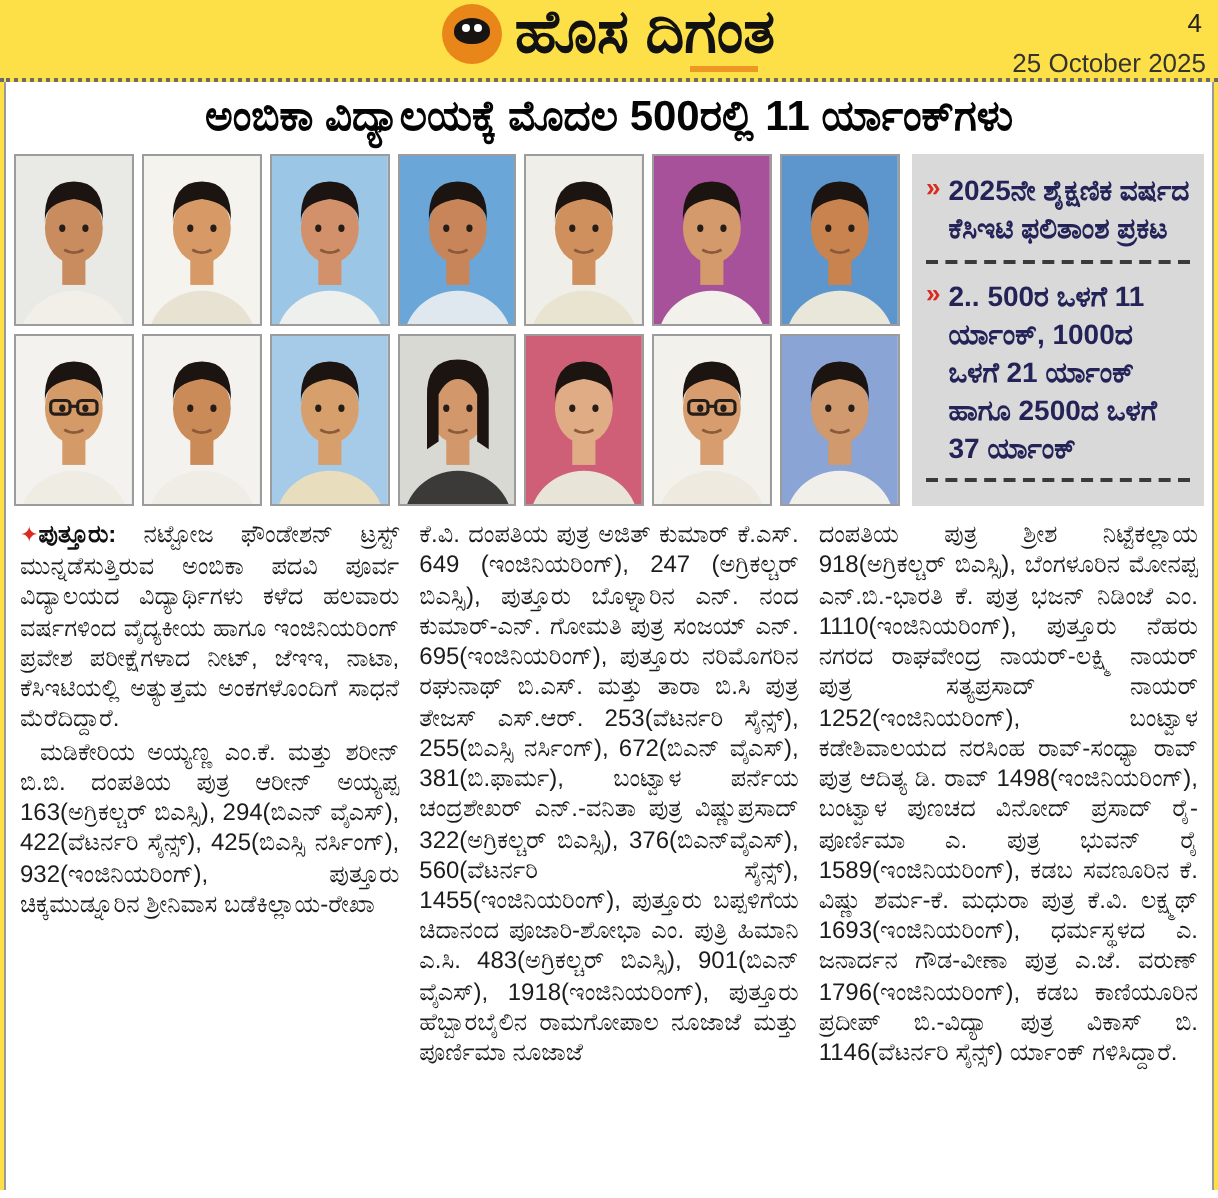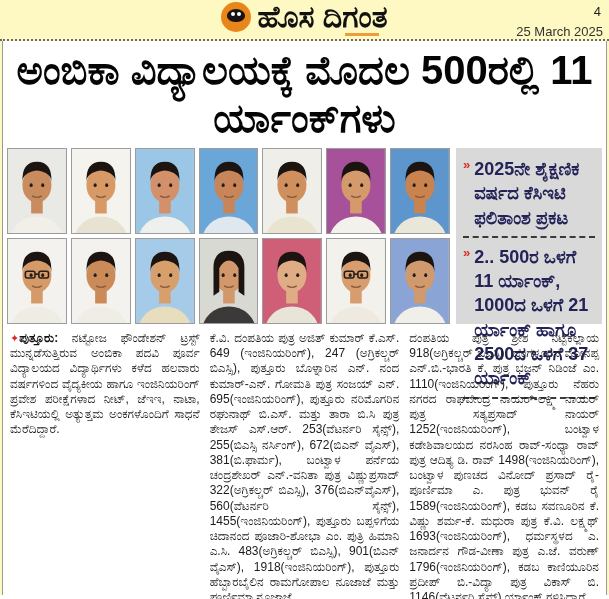--- a/index.html
+++ b/index.html
@@ -1,18 +1,18 @@
 <!DOCTYPE html>
 <html style="--brand-orange: #e8861a; --marker-red: #d92b20; --sidebar-bg: #d9d9d9;"><head>
 <meta charset="utf-8">
 <style>
   * { margin:0; padding:0; box-sizing:border-box; }
   html,body { width:609px; height:599px; overflow:hidden; background:#fff;
               font-family:"Liberation Sans", sans-serif; }
-  .page { position:relative; width:609px; height:595px; background:#fef9c3; }
+  .page { position:relative; width:609px; height:595px; background:#fde047; }
 
   
   .masthead { position:relative; height:41px; border-bottom:2px dotted #6a6a6a; }
   .mast-center { position:absolute; left:0; right:0; top:2px; display:flex;
                  justify-content:center; align-items:center; gap:6px; }
   .logo-circle { width:30px; height:30px; border-radius:50%; background:var(--brand-orange,#e8861a);
                  position:relative; flex:0 0 auto; }
   .logo-circle::before { content:""; position:absolute; left:6px; top:7px; width:18px; height:13px;
                  border-radius:50% 50% 45% 45%; background:#171412; }
   .logo-circle::after { content:""; position:absolute; left:10px; top:10px; width:4px; height:4px;
@@ -24,37 +24,37 @@
   .issue-date  { position:absolute; right:6px; top:24px; font-size:13px; color:#333; }
 
   
   .article-frame { position:absolute; left:2px; right:2px; top:41px; bottom:0;
                    border-left:1px solid #9a9a9a; border-right:1px solid #9a9a9a;
                    background:#fff; }
 
   
   .headline-block { text-align:center; padding:5px 6px 4px; }
   .headline-kicker { font-size:20px; font-weight:bold; color:#101010; line-height:1.25; }
-  .headline-main { font-size:40px; font-weight:bold; color:#050505; line-height:1.2; }
+  .headline-main { font-size:21px; font-weight:bold; color:#050505; line-height:1.2; }
 
   
   .media-row { display:flex; padding:2px 4px 3px 4px; gap:6px; height:181px; }
   .photo-grid { flex:1 1 auto; display:grid; grid-template-columns:repeat(7,1fr);
                 grid-template-rows:1fr 1fr; gap:4px; }
   .photo { border:1px solid #9c9c9c; background:#ddd; overflow:hidden; }
   .photo svg { display:block; width:100%; height:100%; }
 
   
   .sidebar { flex:0 0 146px; background:var(--sidebar-bg,#d9d9d9); padding:7px 7px 2px 7px; }
   .sidebar-item { display:flex; gap:4px; padding:2px 0 6px;
                   border-bottom:2px dashed #3a3a3a; margin-bottom:5px; }
   .sidebar-item:last-child { margin-bottom:0; }
   .arrow-marker { color:var(--marker-red,#d92b20); font-size:13px; font-weight:bold;
                   line-height:1.3; flex:0 0 auto; }
-  .sidebar-text { font-size:18px; font-weight:bold; color:#232358; line-height:1.35; }
+  .sidebar-text { font-size:14px; font-weight:bold; color:#232358; line-height:1.35; }
 
   
   .body-text { display:flex; gap:10px; padding:4px 7px 0 7px;justify-content:flex-end; }
   .col { flex:1 1 0; font-size:12px; line-height:1.27; color:#1c1c1c;
          text-align:justify; word-break:break-word; }
   .col p { margin-bottom:1px; text-indent:10px; }
   .col p.first { text-indent:0; }
   .lede-bullet { color:var(--marker-red,#d92b20); font-size:11px; }
   .dateline { font-weight:bold; color:#111; }
 </style>
@@ -63,21 +63,21 @@
 
 <div class="page">
 
   <div class="masthead">
     <div class="mast-center">
       <span class="logo-circle"></span>
       <span class="mast-title">ಹೊಸ ದಿಗಂತ</span>
     </div>
     <span class="mast-tagline"></span>
     <span class="page-number">4</span>
-    <span class="issue-date">25 March 2025</span>
+    <span class="issue-date">25 October 2025</span>
   </div>
 
   <div class="article-frame">
 
     <div class="headline-block">
       <div class="headline-main">ಅಂಬಿಕಾ ವಿದ್ಯಾಲಯಕ್ಕೆ ಮೊದಲ 500ರಲ್ಲಿ 11 ರ್ಯಾಂಕ್‌ಗಳು</div>
     </div>
 
     <div class="media-row">
       <div class="photo-grid">
@@ -272,20 +272,21 @@
         </div>
       </div>
     </div>
 
     <div class="body-text">
       <div class="col">
         <p class="first">
           <span class="lede-bullet">✦</span><span class="dateline">ಪುತ್ತೂರು:</span>
           <span>ನಟ್ಟೋಜ ಫೌಂಡೇಶನ್ ಟ್ರಸ್ಟ್ ಮುನ್ನಡೆಸುತ್ತಿರುವ ಅಂಬಿಕಾ ಪದವಿ ಪೂರ್ವ ವಿದ್ಯಾಲಯದ ವಿದ್ಯಾರ್ಥಿಗಳು ಕಳೆದ ಹಲವಾರು ವರ್ಷಗಳಿಂದ ವೈದ್ಯಕೀಯ ಹಾಗೂ ಇಂಜಿನಿಯರಿಂಗ್ ಪ್ರವೇಶ ಪರೀಕ್ಷೆಗಳಾದ ನೀಟ್, ಜೆಇಇ, ನಾಟಾ, ಕೆಸಿಇಟಿಯಲ್ಲಿ ಅತ್ಯುತ್ತಮ ಅಂಕಗಳೊಂದಿಗೆ ಸಾಧನೆ ಮೆರೆದಿದ್ದಾರೆ.</span>
         </p>
+        <p><span>ಮಡಿಕೇರಿಯ ಅಯ್ಯಣ್ಣ ಎಂ.ಕೆ. ಮತ್ತು ಶರೀನ್ ಬಿ.ಬಿ. ದಂಪತಿಯ ಪುತ್ರ ಆರೀನ್ ಅಯ್ಯಪ್ಪ 163(ಅಗ್ರಿಕಲ್ಚರ್ ಬಿಎಸ್ಸಿ), 294(ಬಿಎನ್ ವೈಎಸ್), 422(ವೆಟರ್ನರಿ ಸೈನ್ಸ್), 425(ಬಿಎಸ್ಸಿ ನರ್ಸಿಂಗ್), 932(ಇಂಜಿನಿಯರಿಂಗ್), ಪುತ್ತೂರು ಚಿಕ್ಕಮುಡ್ನೂರಿನ ಶ್ರೀನಿವಾಸ ಬಡೆಕಿಲ್ಲಾಯ-ರೇಖಾ</span></p>
       </div>
       <div class="col">
         <p class="first"><span>ಕೆ.ವಿ. ದಂಪತಿಯ ಪುತ್ರ ಅಜಿತ್ ಕುಮಾರ್ ಕೆ.ಎಸ್. 649 (ಇಂಜಿನಿಯರಿಂಗ್), 247 (ಅಗ್ರಿಕಲ್ಚರ್ ಬಿಎಸ್ಸಿ), ಪುತ್ತೂರು ಬೊಳ್ನಾರಿನ ಎನ್. ನಂದ ಕುಮಾರ್-ಎನ್. ಗೋಮತಿ ಪುತ್ರ ಸಂಜಯ್ ಎನ್. 695(ಇಂಜಿನಿಯರಿಂಗ್), ಪುತ್ತೂರು ನರಿಮೊಗರಿನ ರಘುನಾಥ್ ಬಿ.ಎಸ್. ಮತ್ತು ತಾರಾ ಬಿ.ಸಿ ಪುತ್ರ ತೇಜಸ್ ಎಸ್.ಆರ್. 253(ವೆಟರ್ನರಿ ಸೈನ್ಸ್), 255(ಬಿಎಸ್ಸಿ ನರ್ಸಿಂಗ್), 672(ಬಿಎನ್ ವೈಎಸ್), 381(ಬಿ.ಫಾರ್ಮ), ಬಂಟ್ವಾಳ ಪರ್ನೆಯ ಚಂದ್ರಶೇಖರ್ ಎನ್.-ವನಿತಾ ಪುತ್ರ ವಿಷ್ಣುಪ್ರಸಾದ್ 322(ಅಗ್ರಿಕಲ್ಚರ್ ಬಿಎಸ್ಸಿ), 376(ಬಿಎನ್‌ವೈಎಸ್), 560(ವೆಟರ್ನರಿ ಸೈನ್ಸ್), 1455(ಇಂಜಿನಿಯರಿಂಗ್), ಪುತ್ತೂರು ಬಪ್ಪಳಿಗೆಯ ಚಿದಾನಂದ ಪೂಜಾರಿ-ಶೋಭಾ ಎಂ. ಪುತ್ರಿ ಹಿಮಾನಿ ಎ.ಸಿ. 483(ಅಗ್ರಿಕಲ್ಚರ್ ಬಿಎಸ್ಸಿ), 901(ಬಿಎನ್ ವೈಎಸ್), 1918(ಇಂಜಿನಿಯರಿಂಗ್), ಪುತ್ತೂರು ಹೆಬ್ಬಾರಬೈಲಿನ ರಾಮಗೋಪಾಲ ನೂಜಾಜೆ ಮತ್ತು ಪೂರ್ಣಿಮಾ ನೂಜಾಜೆ</span></p>
       </div>
       <div class="col">
         <p class="first"><span>ದಂಪತಿಯ ಪುತ್ರ ಶ್ರೀಶ ನಿಟ್ಟೆಕಲ್ಲಾಯ 918(ಅಗ್ರಿಕಲ್ಚರ್ ಬಿಎಸ್ಸಿ), ಬೆಂಗಳೂರಿನ ಮೋನಪ್ಪ ಎನ್.ಬಿ.-ಭಾರತಿ ಕೆ. ಪುತ್ರ ಭಜನ್ ನಿಡಿಂಜೆ ಎಂ. 1110(ಇಂಜಿನಿಯರಿಂಗ್), ಪುತ್ತೂರು ನೆಹರು ನಗರದ ರಾಘವೇಂದ್ರ ನಾಯರ್-ಲಕ್ಷ್ಮಿ ನಾಯರ್ ಪುತ್ರ ಸತ್ಯಪ್ರಸಾದ್ ನಾಯರ್ 1252(ಇಂಜಿನಿಯರಿಂಗ್), ಬಂಟ್ವಾಳ ಕಡೇಶಿವಾಲಯದ ನರಸಿಂಹ ರಾವ್-ಸಂಧ್ಯಾ ರಾವ್ ಪುತ್ರ ಆದಿತ್ಯ ಡಿ. ರಾವ್ 1498(ಇಂಜಿನಿಯರಿಂಗ್), ಬಂಟ್ವಾಳ ಪುಣಚದ ವಿನೋದ್ ಪ್ರಸಾದ್ ರೈ-ಪೂರ್ಣಿಮಾ ಎ. ಪುತ್ರ ಭುವನ್ ರೈ 1589(ಇಂಜಿನಿಯರಿಂಗ್), ಕಡಬ ಸವಣೂರಿನ ಕೆ. ವಿಷ್ಣು ಶರ್ಮ-ಕೆ. ಮಧುರಾ ಪುತ್ರ ಕೆ.ವಿ. ಲಕ್ಷ್ಮಥ್ 1693(ಇಂಜಿನಿಯರಿಂಗ್), ಧರ್ಮಸ್ಥಳದ ಎ. ಜನಾರ್ದನ ಗೌಡ-ವೀಣಾ ಪುತ್ರ ಎ.ಜೆ. ವರುಣ್ 1796(ಇಂಜಿನಿಯರಿಂಗ್), ಕಡಬ ಕಾಣಿಯೂರಿನ ಪ್ರದೀಪ್ ಬಿ.-ವಿದ್ಯಾ ಪುತ್ರ ವಿಕಾಸ್ ಬಿ. 1146(ವೆಟರ್ನರಿ ಸೈನ್ಸ್) ರ್ಯಾಂಕ್ ಗಳಿಸಿದ್ದಾರೆ.</span></p>
       </div>
     </div>
 
   </div>

